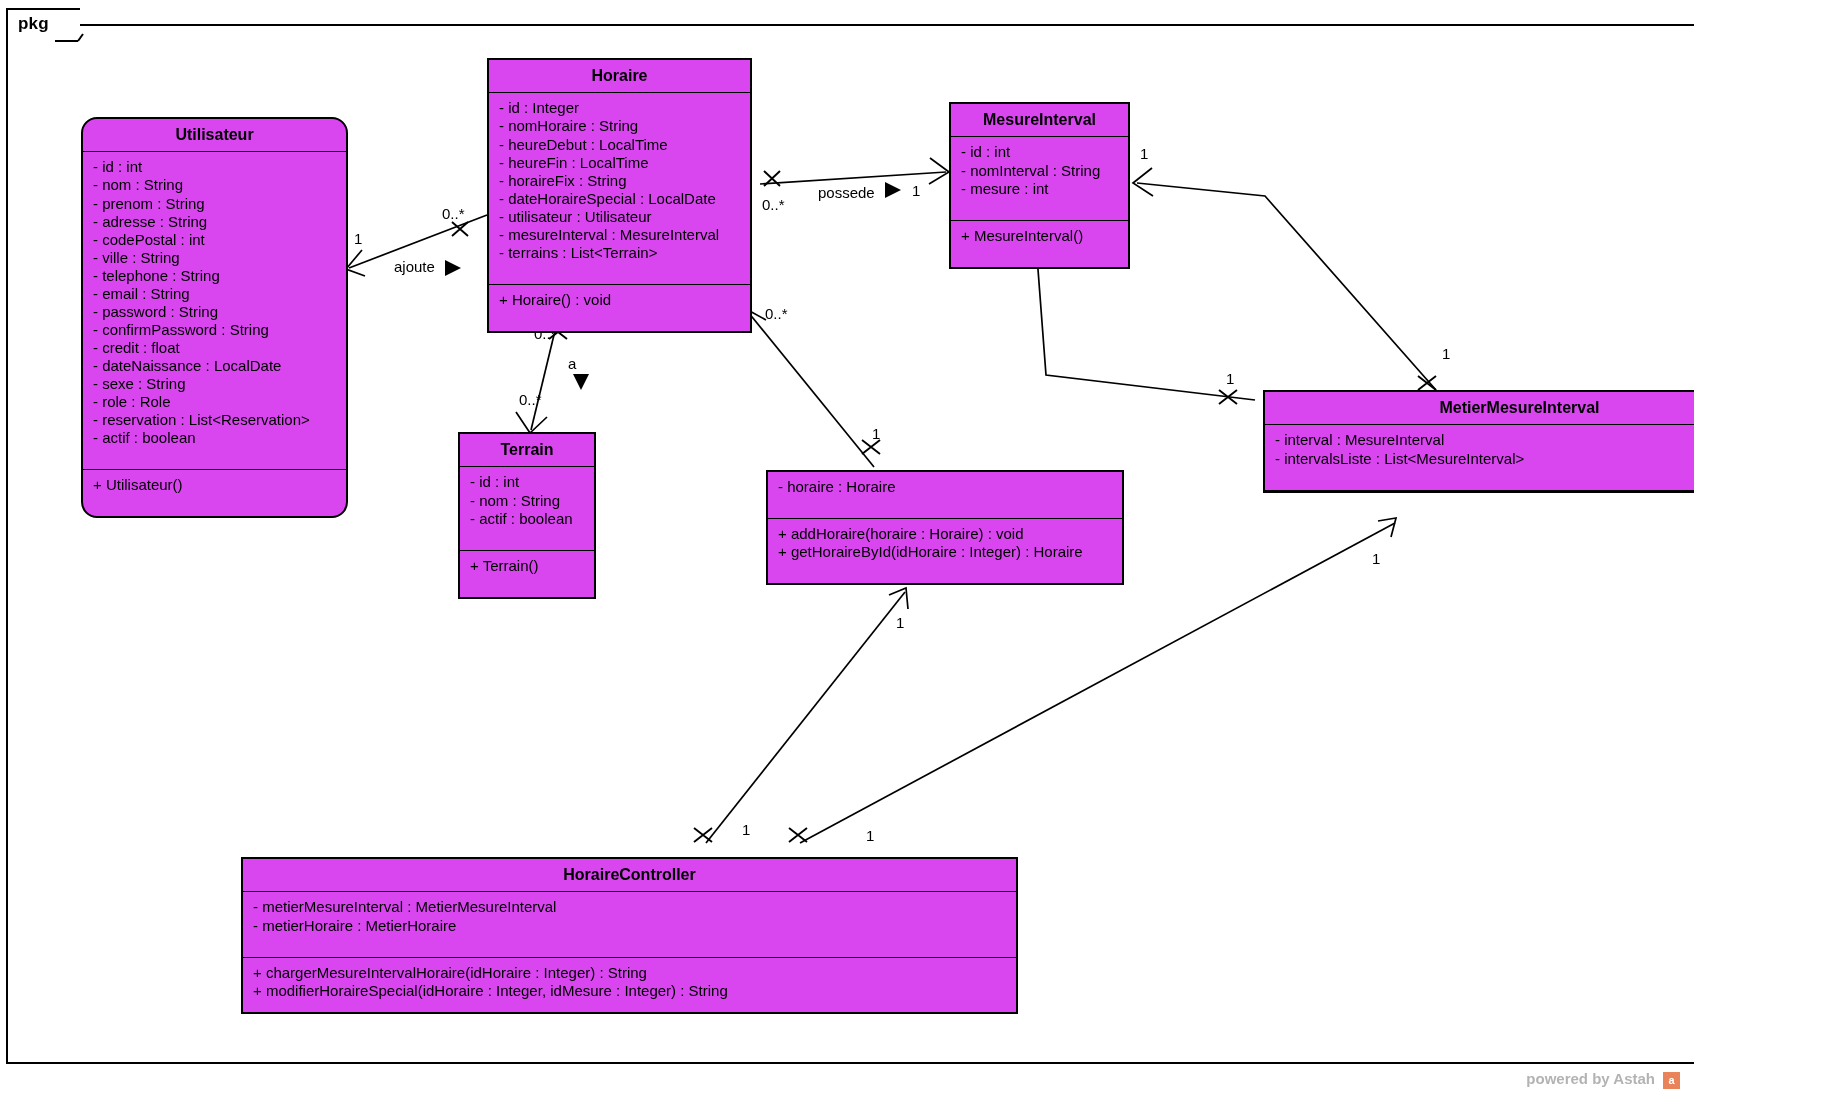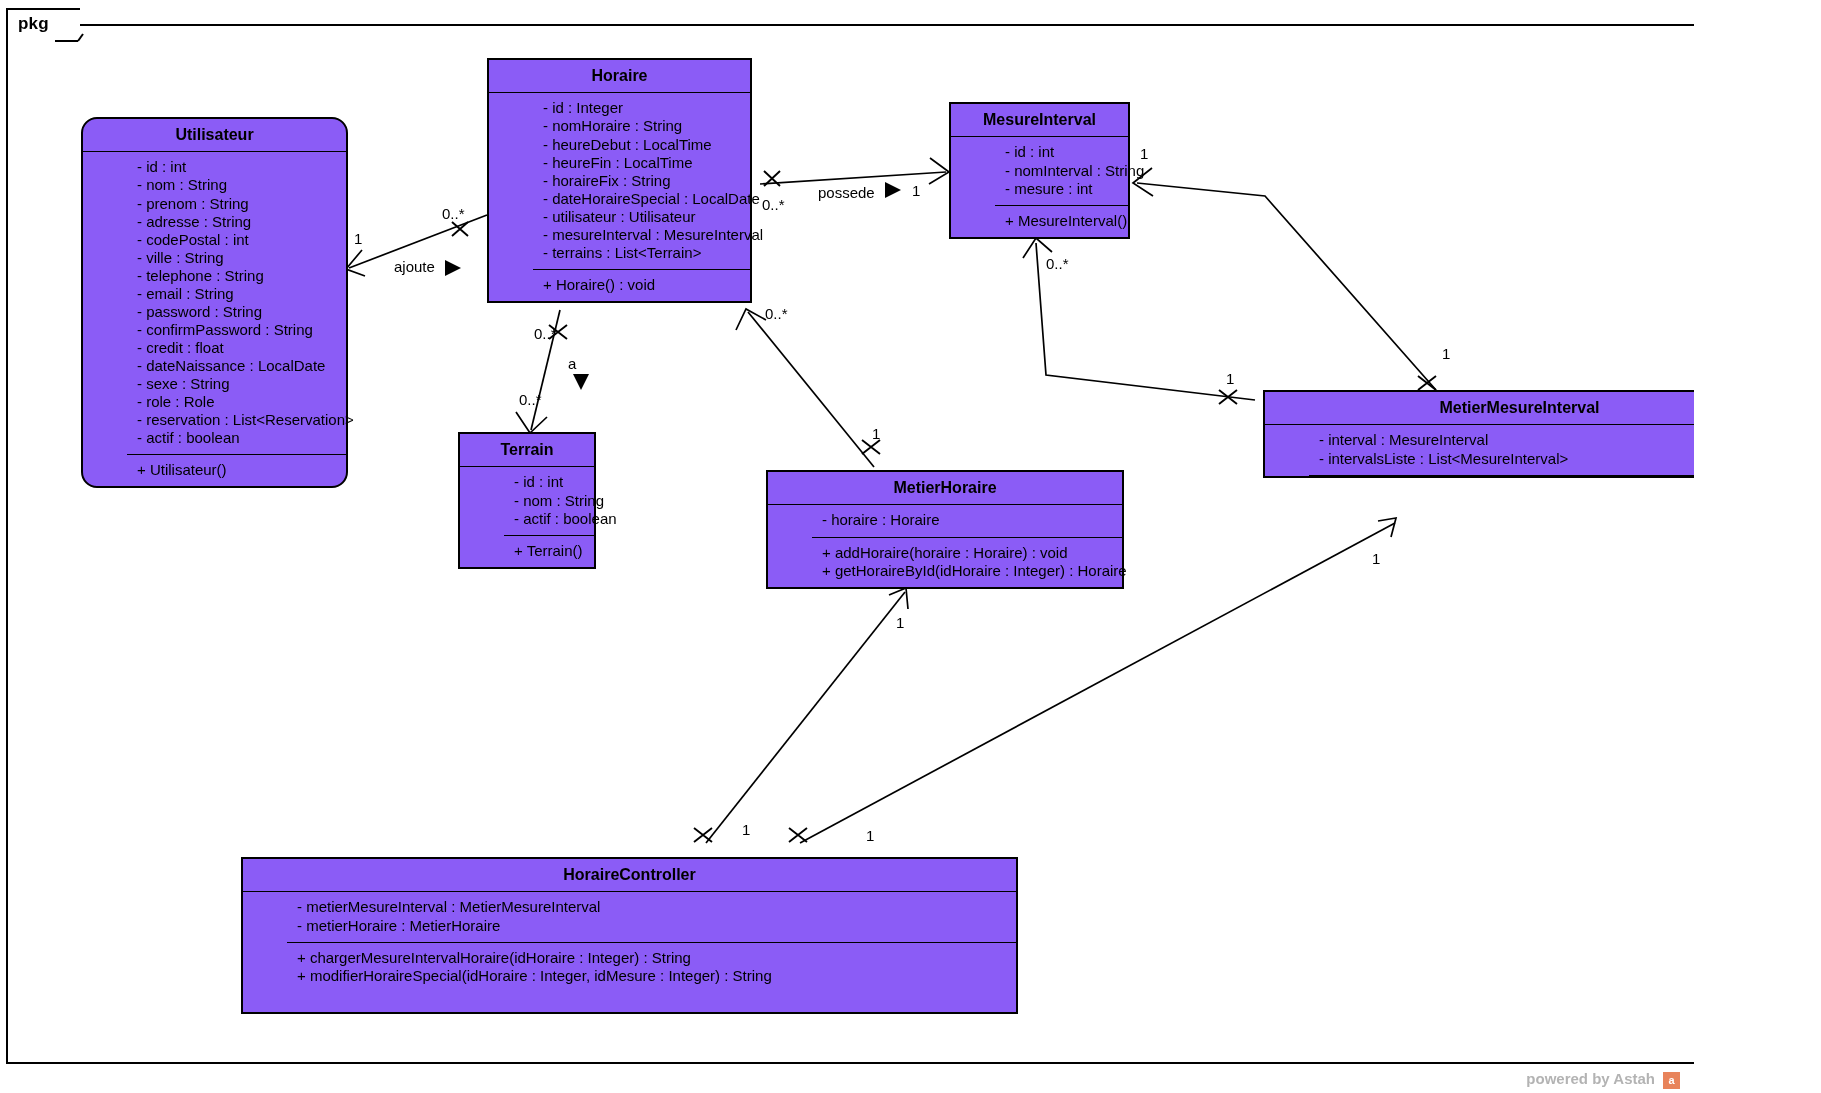--- a/index.html
+++ b/index.html
@@ -65,39 +65,38 @@
     left: 0;
     top: 0;
     width: 1821px;
     height: 1093px;
     z-index: 2;
     pointer-events: none;
   }
   
   .uml-class {
     position: absolute;
-    background: #8b5cf6;
+    background: #d946ef;
     border: 2px solid #000;
     box-sizing: border-box;
     z-index: 3;
   }
   .uml-name {
     text-align: center;
     font-size: 16px;
     font-weight: bold;
     color: #000;
     padding: 7px 8px 7px 8px;
     border-bottom: 1px solid #000;
     line-height: 1.15;
     white-space: nowrap;
   }
   .uml-compartment {
-    padding: 6px 10px 7px 10px;
+    padding: 6px 10px 22px 10px;
     border-bottom: 1px solid #000;
-    margin-left: 44px;
   }
   .uml-compartment.last {
     border-bottom: none;
   }
   .uml-feature {
     font-size: 15px;
     color: #000;
     line-height: 1.21;
     white-space: nowrap;
   }
@@ -312,21 +311,20 @@
       <div class="uml-feature">- id : int</div>
       <div class="uml-feature">- nom : String</div>
       <div class="uml-feature">- actif : boolean</div>
     </div>
     <div class="uml-compartment last">
       <div class="uml-feature">+ Terrain()</div>
     </div>
   </div>
 
   <div class="uml-class" style="left:766px; top:470px; width:358px;">
-    <div class="uml-name">MetierHoraire</div>
     <div class="uml-compartment">
       <div class="uml-feature">- horaire : Horaire</div>
     </div>
     <div class="uml-compartment last">
       <div class="uml-feature">+ addHoraire(horaire : Horaire) : void</div>
       <div class="uml-feature">+ getHoraireById(idHoraire : Integer) : Horaire</div>
     </div>
   </div>
 
   <div class="uml-class" style="left:1263px; top:390px; width:513px;">

